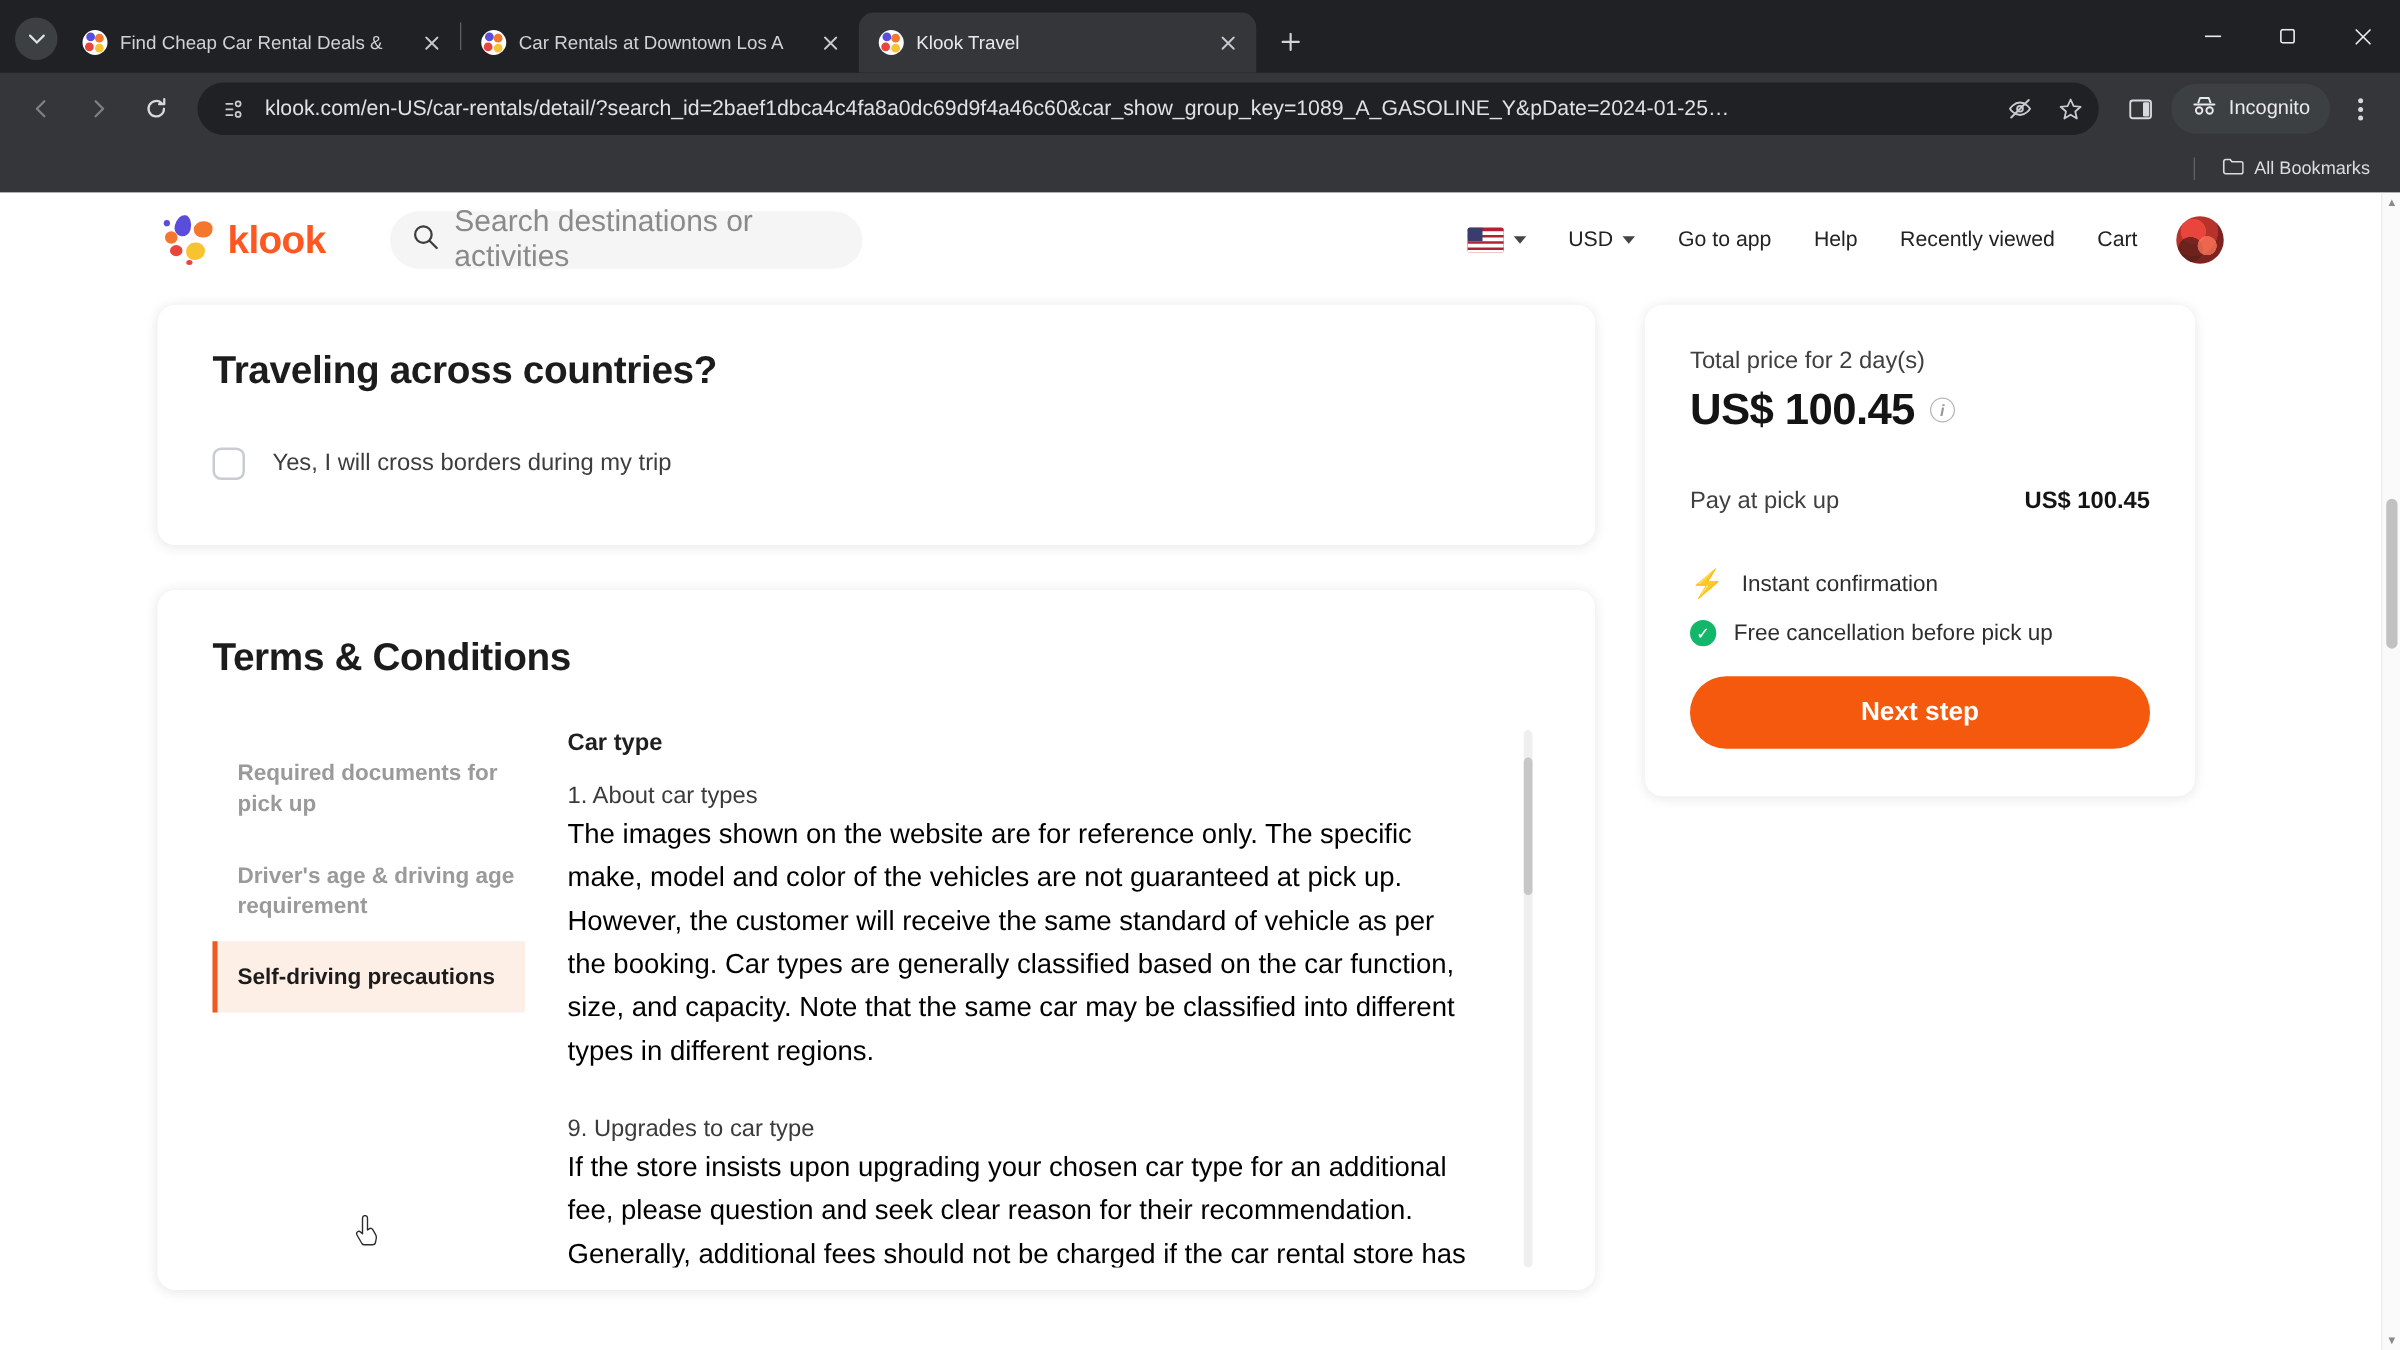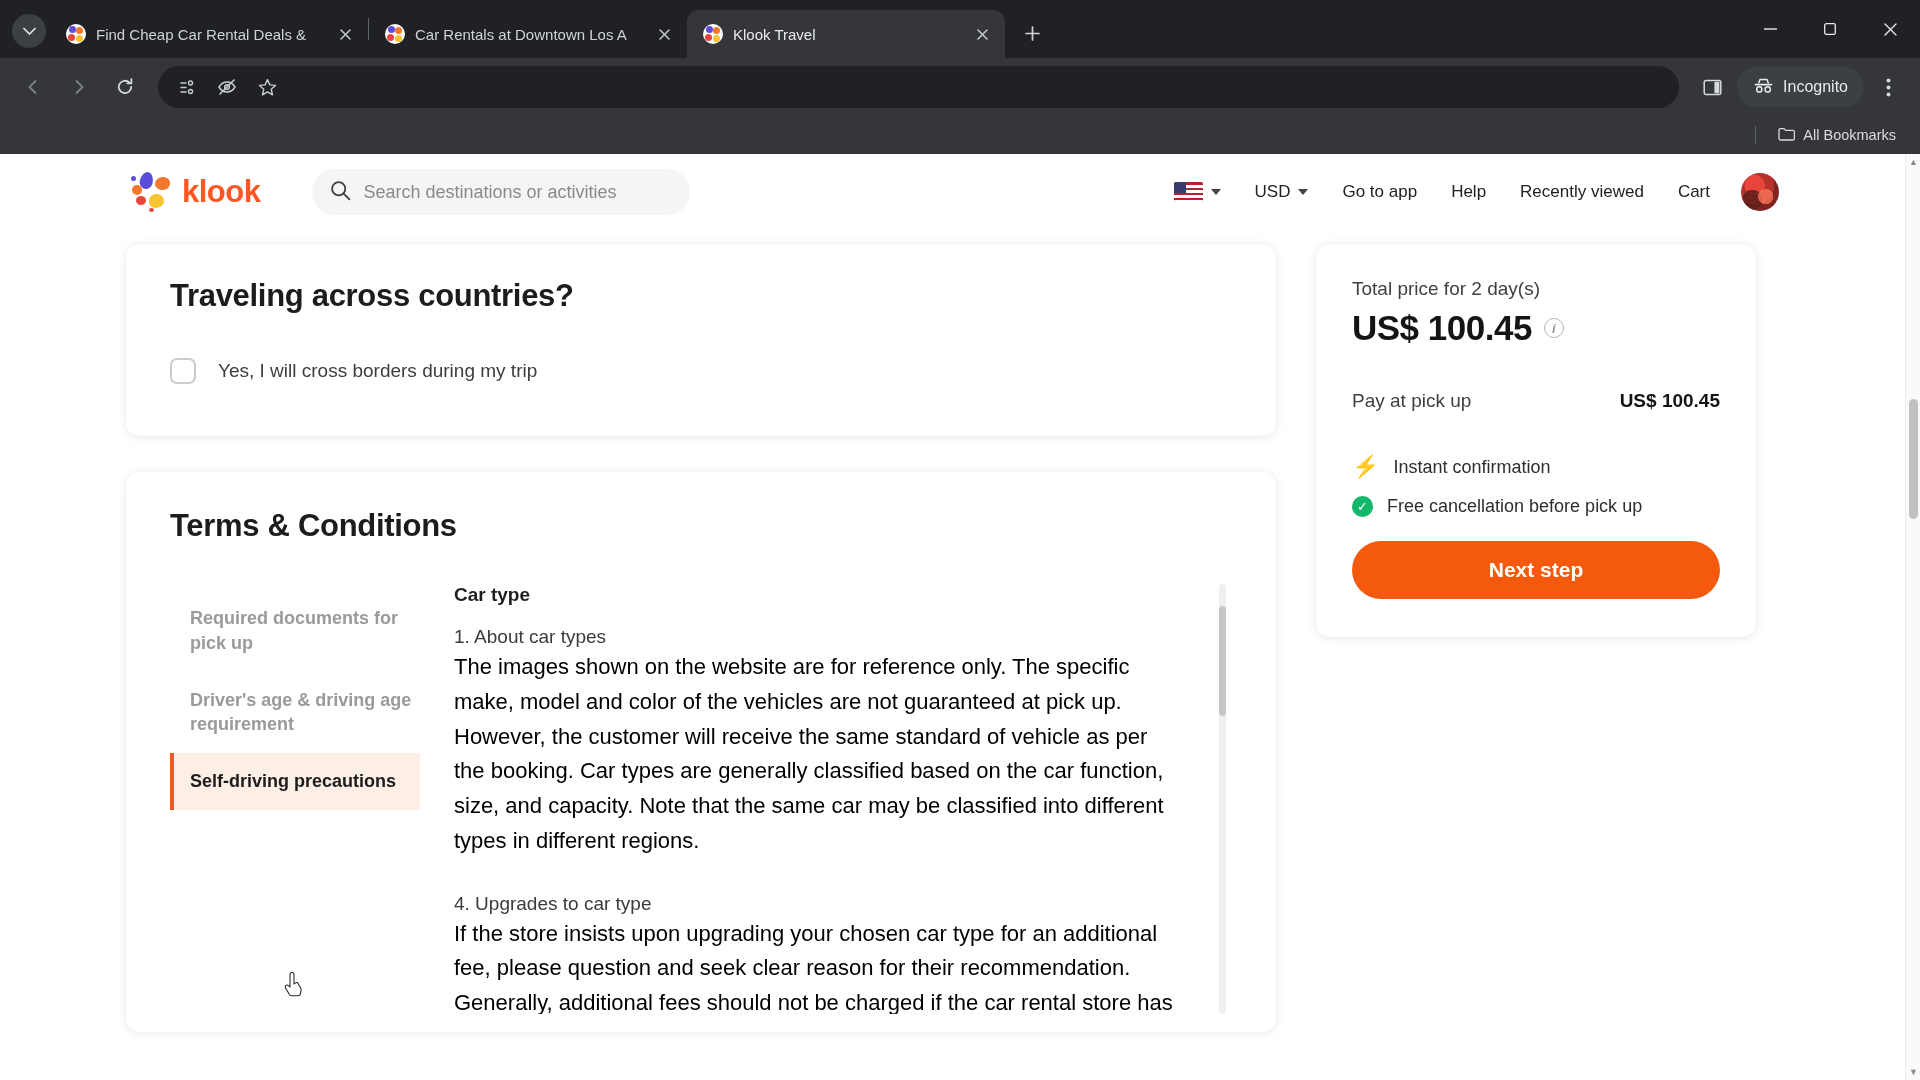--- a/index.html
+++ b/index.html
@@ -59,21 +59,21 @@
     padding: 0 0 0 130px; gap: 0;
   }
   .logo { display: flex; align-items: center; gap: 8px; flex: none; }
   .logo-mark { width: 44px; height: 40px; position: relative; flex: none; }
   .logo-mark span { position: absolute; display: block; }
   .logo-text { font-size: 31px; font-weight: 700; color: #ff5722; letter-spacing: -0.5px; }
   .searchbar {
     margin-left: 52px; width: 378px; height: 46px; background: #f5f5f5;
     border-radius: 23px; display: flex; align-items: center; gap: 12px; padding: 0 18px; flex: none;
   }
-  .searchbar .ph { color: #8a8a8a; font-size: 18px; }
+  .searchbar .ph { color: #8a8a8a; font-size: 24px; }
   .header-right { margin-left: auto; display: flex; align-items: center; gap: 0; padding-right: 126px; }
   .hr-item { display: flex; align-items: center; gap: 8px; color: #222; font-size: 17px; padding: 0 17px; white-space: nowrap; }
   .flag { width: 29px; height: 20px; border-radius: 2px; position: relative; overflow: hidden; background: #b22234; display: block; flex: none; }
   .flag i { position: absolute; left: 0; width: 100%; height: 2.6px; background: #fff; }
   .flag u { position: absolute; left: 0; top: 0; width: 12px; height: 11px; background: #3c3b6e; }
   .caret { width: 0; height: 0; border-left: 5px solid transparent; border-right: 5px solid transparent; border-top: 6px solid #444; display: block; }
   .avatar { width: 38px; height: 38px; border-radius: 50%; margin-left: 14px; flex: none;
     background: radial-gradient(circle at 36% 32%, #e8453c 0 28%, #b8322c 29% 55%, #7d2420 56% 100%); position: relative; overflow: hidden; }
   .avatar::after { content: ""; position: absolute; inset: 0; background:
      radial-gradient(circle at 65% 62%, rgba(255,120,90,.75) 0 22%, transparent 23%),
@@ -229,20 +229,21 @@
     </div>
 
     <div class="omnibox">
       <span class="omni-icon">
         <svg width="17" height="17" viewBox="0 0 17 17">
             <path d="M2 4h5M2 8.5h5M2 13h5" stroke="currentColor" stroke-width="1.4" stroke-linecap="round"></path>
             <circle cx="11.5" cy="4" r="2" stroke="currentColor" stroke-width="1.4" fill="none"></circle>
             <circle cx="11.5" cy="12.5" r="2" stroke="currentColor" stroke-width="1.4" fill="none"></circle>
           </svg>
       </span>
+      <span class="omni-url">klook.com/en-US/car-rentals/detail/?search_id=2baef1dbca4c4fa8a0dc69d9f4a46c60&amp;car_show_group_key=1089_A_GASOLINE_Y&amp;pDate=2024-01-25…</span>
       <span class="omni-icon">
         <svg width="20" height="20" viewBox="0 0 20 20">
             <path d="M2 10s3-5 8-5 8 5 8 5-3 5-8 5-8-5-8-5Z" stroke="currentColor" stroke-width="1.5" fill="none"></path>
             <circle cx="10" cy="10" r="2.3" stroke="currentColor" stroke-width="1.5" fill="none"></circle>
             <path d="M3 17 17 3" stroke="currentColor" stroke-width="1.6" stroke-linecap="round"></path>
           </svg>
       </span>
       <span class="omni-icon">
         <svg width="19" height="19" viewBox="0 0 19 19">
             <path d="M9.5 1.6 11.9 6.9l5.6.5-4.3 3.8 1.3 5.6-5-3-5 3 1.3-5.6L1.5 7.4l5.6-.5Z" stroke="currentColor" stroke-width="1.4" fill="none" stroke-linejoin="round"></path>
@@ -369,21 +370,21 @@
                 <div class="tnav-item">Driver's age &amp; driving age requirement</div>
                 <div class="tnav-item active">Self-driving precautions</div>
               </div>
 
               <div class="terms-text">
                 <div class="terms-scroll">
                   <div class="tt-h">Car type</div>
                   <div class="tt-sub">1. About car types</div>
                   <div class="tt-p">The images shown on the website are for reference only. The specific make, model and color of the vehicles are not guaranteed at pick up. However, the customer will receive the same standard of vehicle as per the booking. Car types are generally classified based on the car function, size, and capacity. Note that the same car may be classified into different types in different regions.</div>
                   <div class="tt-gap"></div>
-                  <div class="tt-sub">4. Upgrades to car type</div>
+                  <div class="tt-sub">9. Upgrades to car type</div>
                   <div class="tt-p">If the store insists upon upgrading your chosen car type for an additional fee, please question and seek clear reason for their recommendation. Generally, additional fees should not be charged if the car rental store has insufficient inventory or cannot provide the same type of car. If the store forces you to upgrade, please document evidence of your communication with the store (e.g. hard copies of documents, voice recordings, etc.) or promptly contact customer service.</div>
                   <div class="tt-gap"></div>
 
                 </div>
                 <div class="inner-sb">
                     <i></i>
                   </div>
               </div>
             </div>
           </div>

